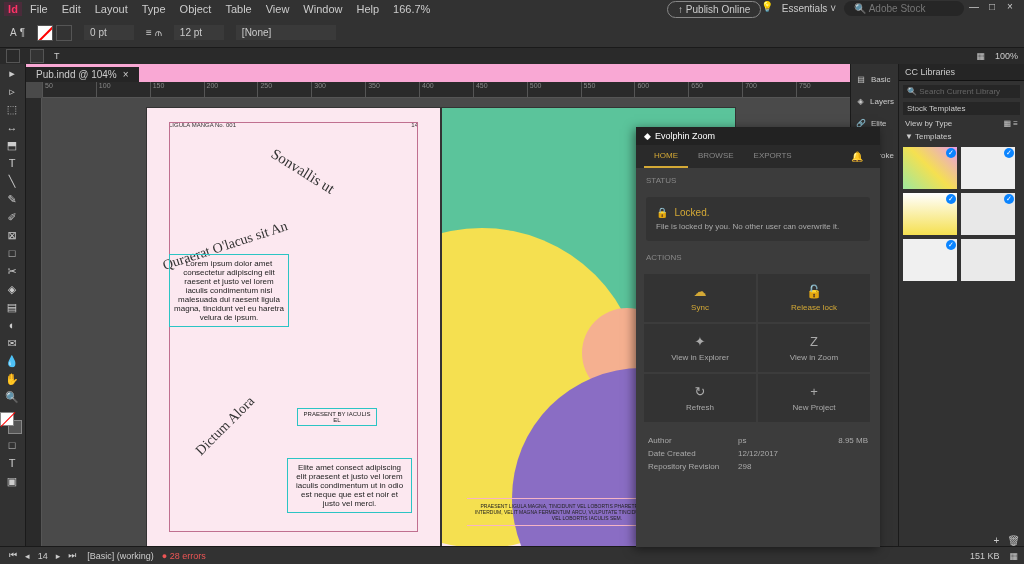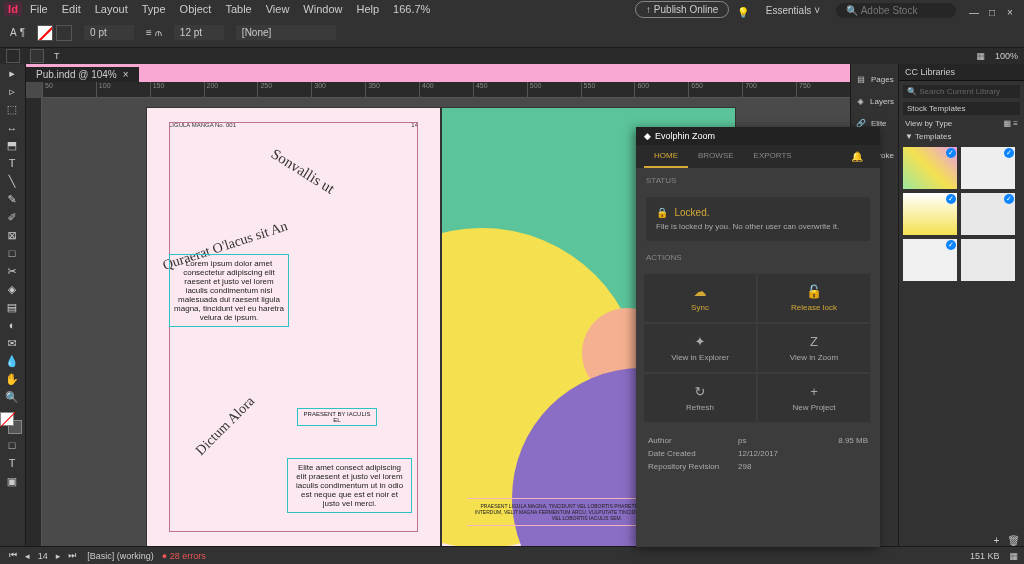--- a/index.html
+++ b/index.html
@@ -1,20 +1,20 @@
 <!DOCTYPE html>
 <html><head>
 <meta charset="utf-8">
 <style>
 *{margin:0;padding:0;box-sizing:border-box;font-family:sans-serif;user-select:none}
 body{background:#323232;width:1024px;height:564px;overflow:hidden;color:#ccc;font-size:10px;position:relative}
 .menubar{height:18px;background:#323232;display:flex;align-items:center;padding:0 4px;gap:2px}
 .menubar .logo{width:18px;height:14px;background:#4b2b3a;color:#ff3366;display:flex;align-items:center;justify-content:center;font-weight:bold;font-size:11px}
 .menubar .mi{padding:2px 6px;cursor:pointer;font-size:11px}
-.menubar .right{margin-left:auto;display:flex;align-items:flex-end;gap:8px}
+.menubar .right{margin-left:auto;display:flex;align-items:flex-start;}
 .publish{border:1px solid #888;border-radius:10px;padding:2px 10px;font-size:10px}
 .essentials{padding:2px 8px}
 .searchbox{background:#262626;border-radius:10px;padding:2px 10px;width:120px;font-size:10px;color:#777}
 .winctrl{display:flex;gap:6px;padding:0 4px}
 .winctrl span{width:12px;text-align:center;cursor:pointer}
 .toolbar{height:30px;background:#323232;display:flex;align-items:center;padding:0 6px;gap:4px;border-bottom:1px solid #1a1a1a;font-size:10px}
 .toolbar .grp{display:flex;align-items:center;gap:3px;padding:0 4px}
 .toolbar .sw{width:16px;height:16px;border:1px solid #555}
 .toolbar .nofill{background:#fff;position:relative;overflow:hidden}
 .toolbar .nofill::after{content:"";position:absolute;width:24px;height:2px;background:red;transform:rotate(-45deg);top:7px;left:-4px}
@@ -224,21 +224,21 @@
           <div class="circ" style="width:260px;height:260px;background:#8a6dc4;top:260px;left:70px"></div>
           <div class="blurb" style="bottom:20px;left:25px">PRAESENT LIGULA MAGNA, TINCIDUNT VEL LOBORTIS PHARETRA VEL IPSUM SUSCIPIT INTERDUM, VELIT MAGNA FERMENTUM ARCU, VULPUTATE TINCIDUNT LOREM ID TINCIDUNT VEL LOBORTIS IACULIS SEM.</div>
         </div>
       </div>
     </div>
   </div>
 
   <div class="rpanels">
     <div class="pi">
         <span class="ic">▤</span>
-        <span>Pages</span>
+        <span>Basic</span>
       </div>
     <div class="pi">
         <span class="ic">◈</span>
         <span>Layers</span>
       </div>
     <div class="pi">
         <span class="ic">🔗</span>
         <span>Elite</span>
       </div>
     <div class="pi" style="margin-top:10px">

